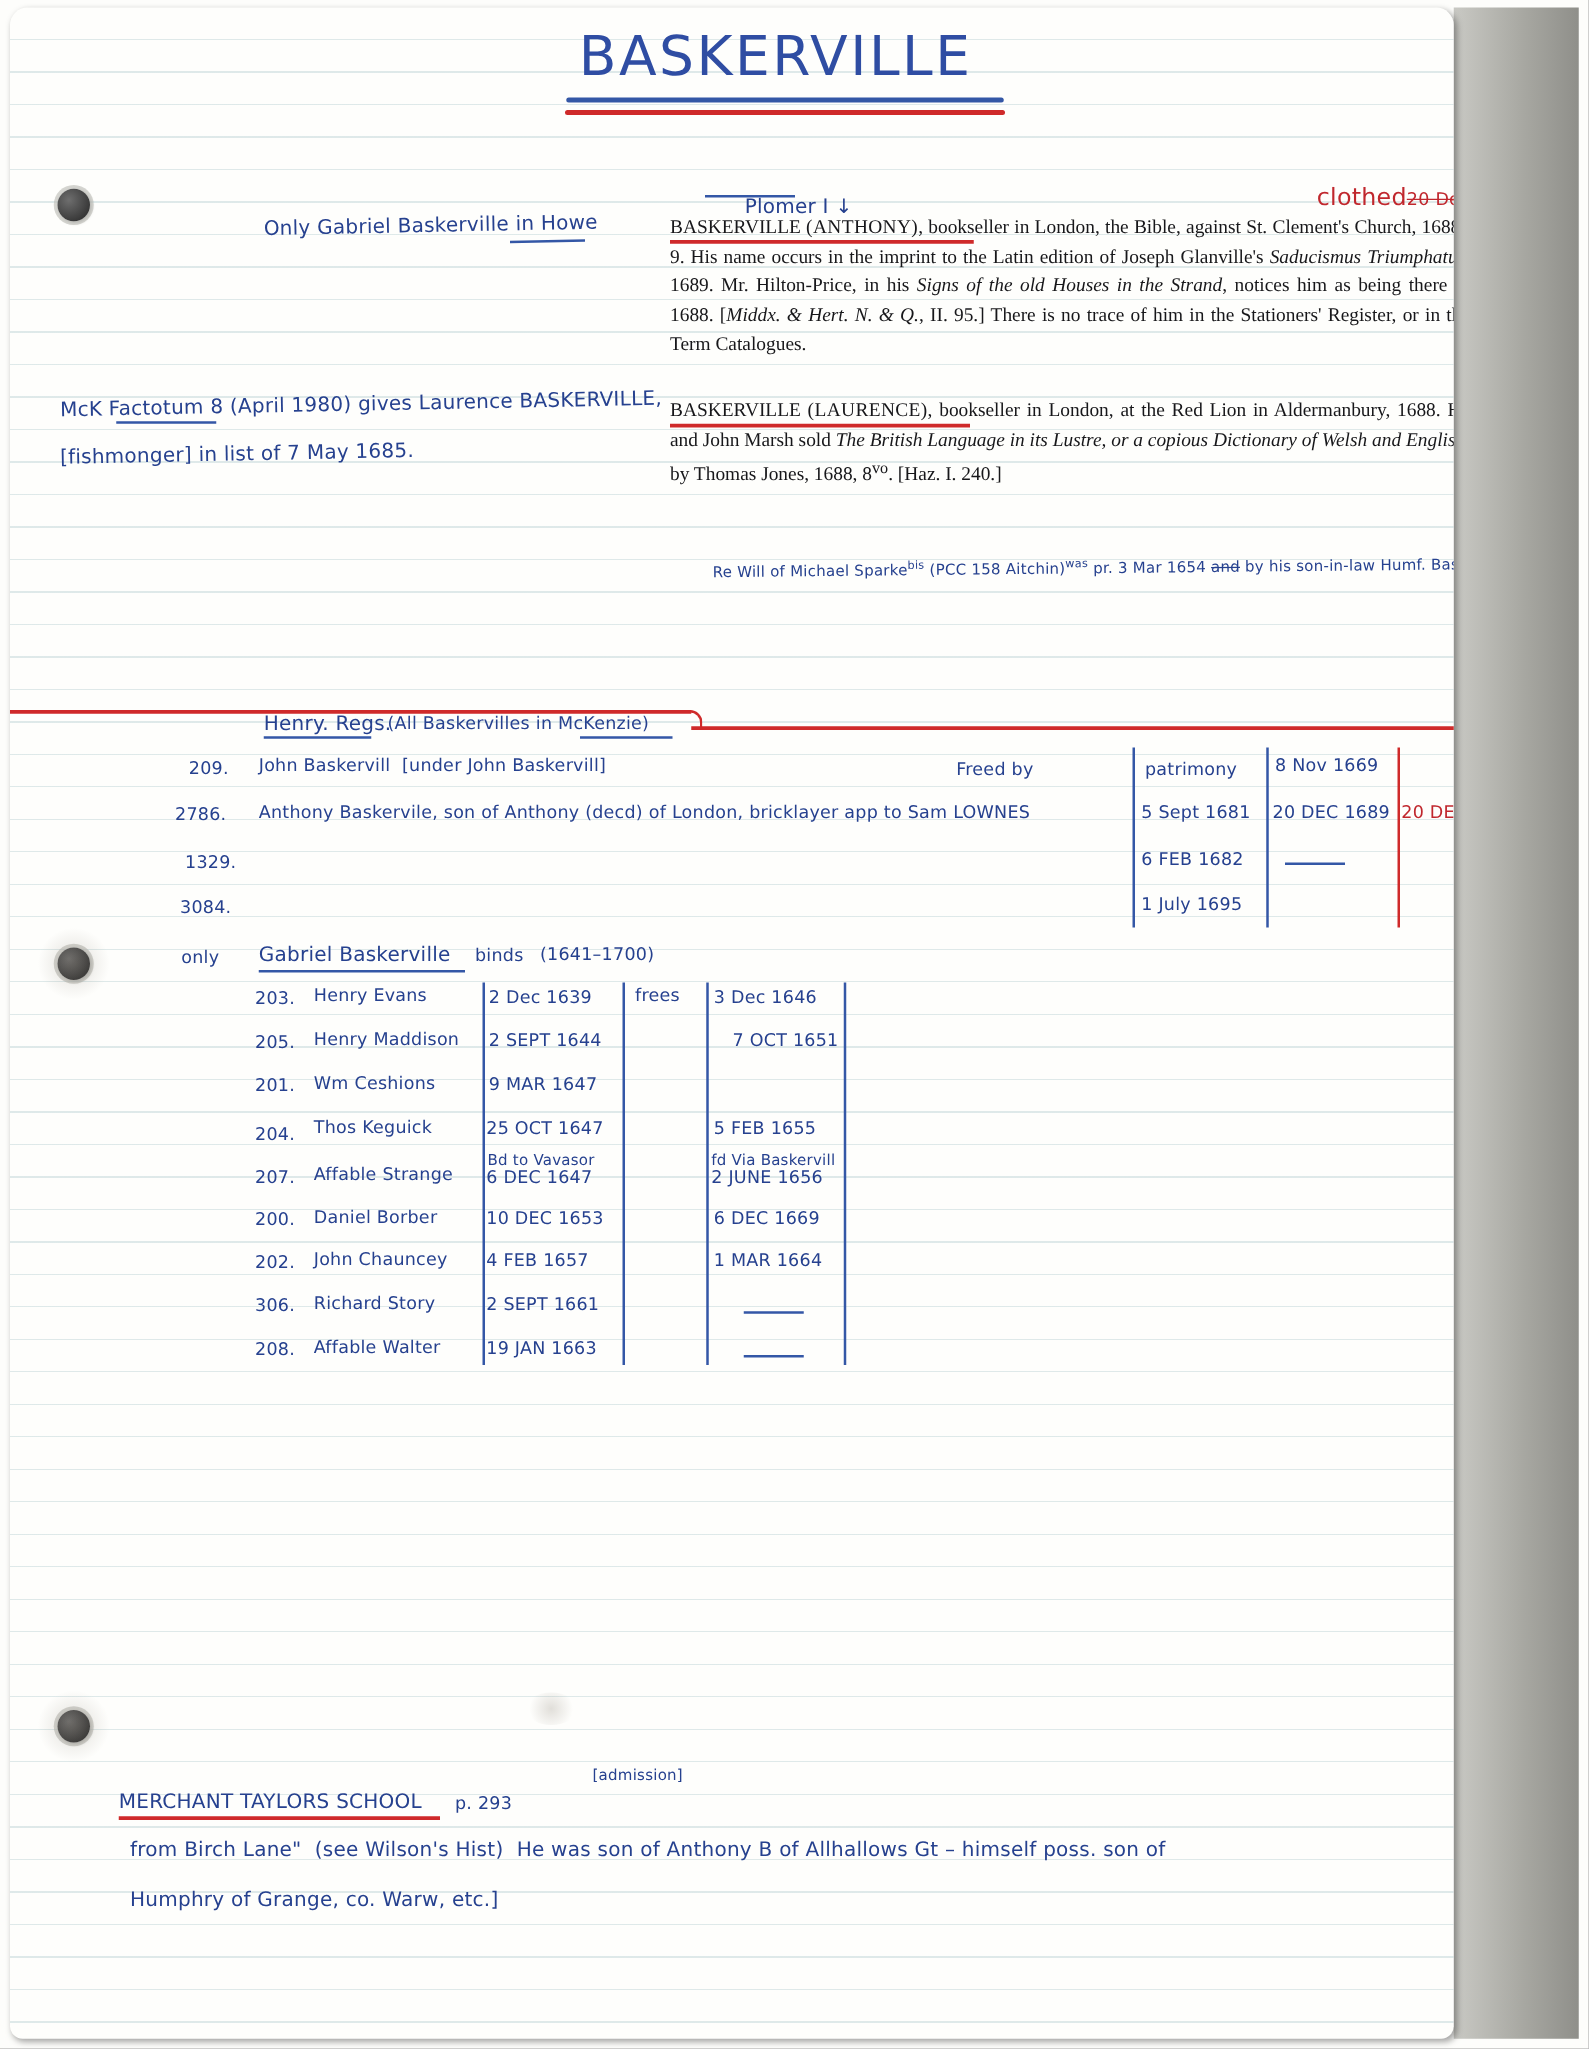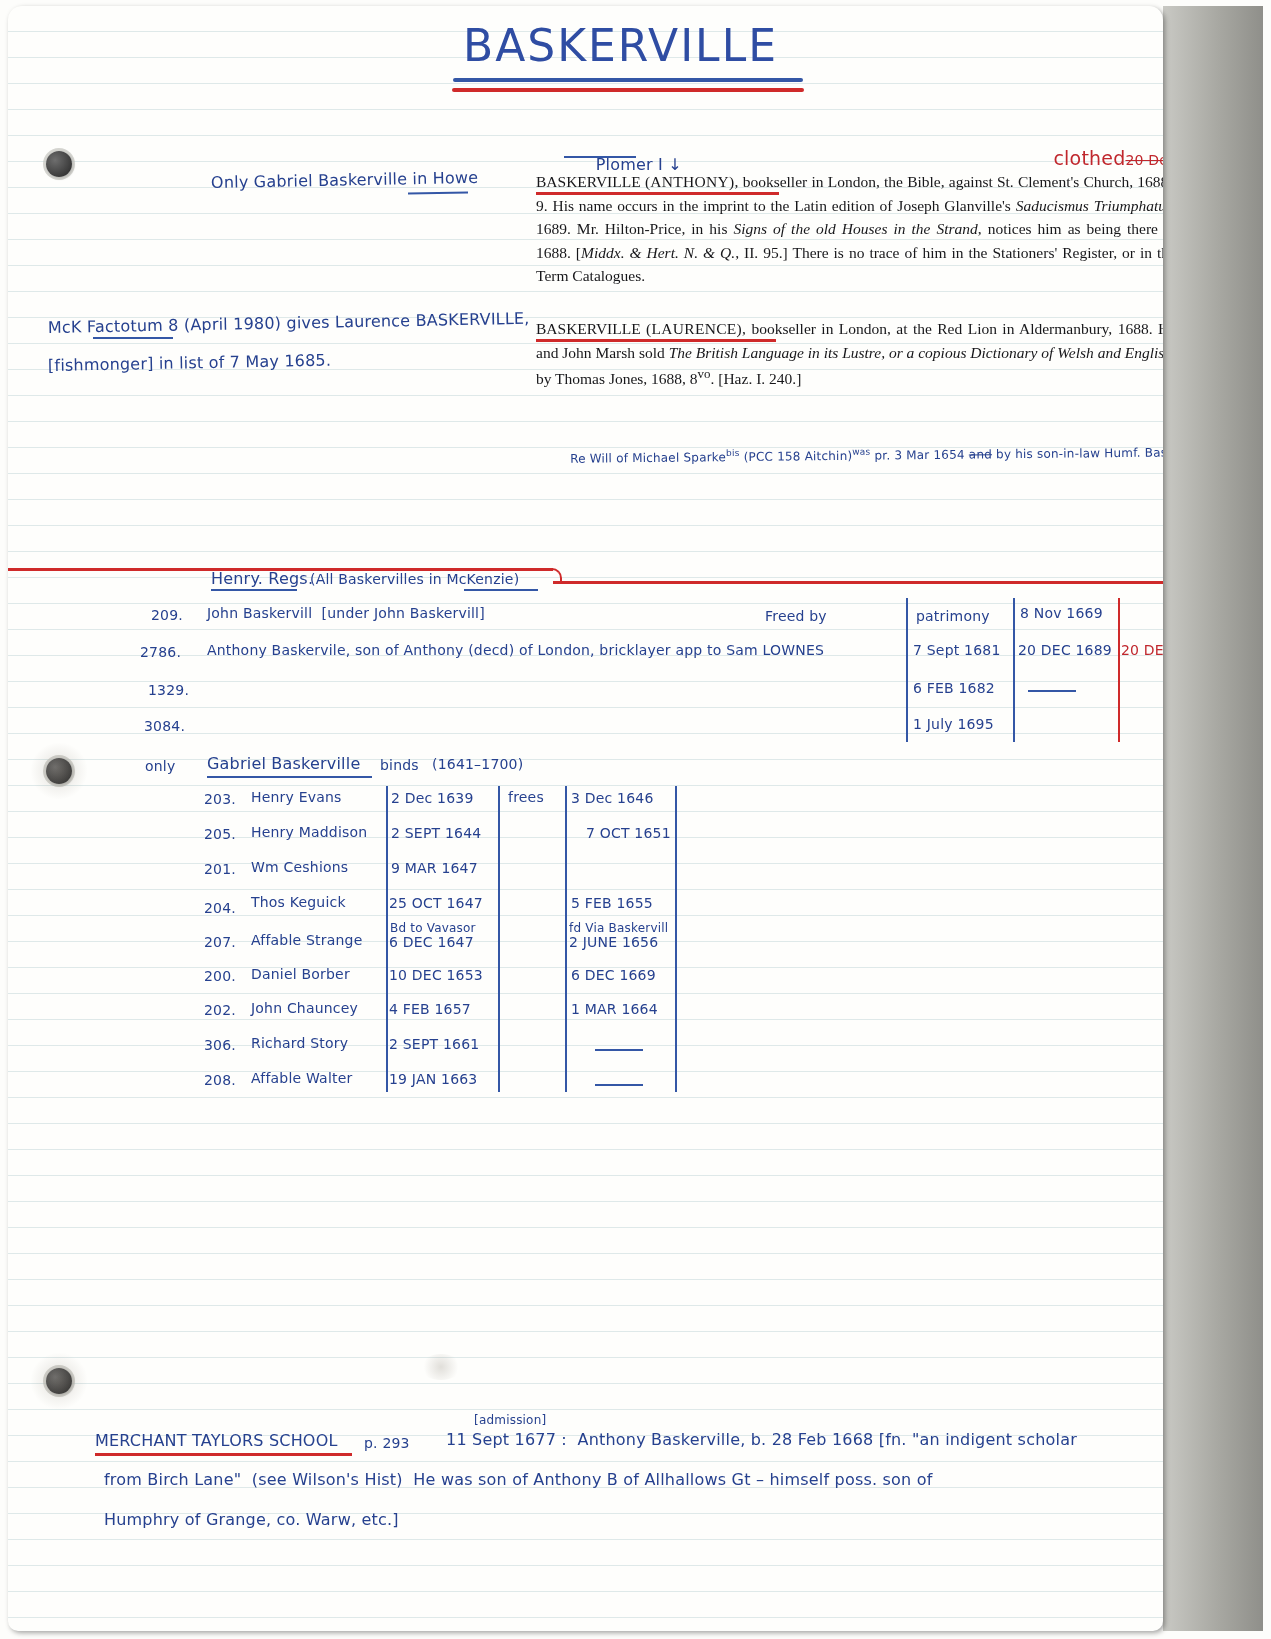--- a/index.html
+++ b/index.html
@@ -206,21 +206,21 @@
     <div class="vline" style="left:898px; top:592px; height:144px;"></div>
     <div class="vline" style="left:1005px; top:592px; height:144px;"></div>
     <div class="vline red" style="left:1110px; top:592px; height:144px;"></div>
 
     <div class="hand sm" style="left:143px; top:601px;">209.</div>
     <div class="hand sm" style="left:199px; top:599px;">John Baskervill  [under John Baskervill]</div>
     <div class="hand sm" style="left:1012px; top:599px;">8 Nov 1669</div>
 
     <div class="hand sm" style="left:132px; top:638px;text-align:right;">2786.</div>
     <div class="hand sm" style="left:199px; top:636px;">Anthony Baskervile, son of Anthony (decd) of London, bricklayer app to Sam LOWNES</div>
-    <div class="hand sm" style="left:905px; top:636px;">7 Sept 1681</div>
+    <div class="hand sm" style="left:905px; top:636px;">5 Sept 1681</div>
     <div class="hand sm" style="left:1010px; top:636px;">20 DEC 1689</div>
     <div class="hand sm red" style="left:1113px; top:636px;">20 DEC 1689</div>
 
     <div class="hand sm" style="left:140px; top:676px;">1329.</div>
     <div class="hand sm" style="left:905px; top:674px;">6 FEB 1682</div>
     <div class="dash" style="left:1020px; top:684px;"></div>
 
     <div class="hand sm" style="left:136px; top:712px;">3084.</div>
     <div class="hand sm" style="left:905px; top:710px;">1 July 1695</div>
 
@@ -280,18 +280,17 @@
 
     <div class="hand sm" style="left:196px; top:1066px;">208.</div>
     <div class="hand sm" style="left:243px; top:1064px;">Affable Walter</div>
     <div class="hand sm" style="left:381px; top:1065px;">19 JAN 1663</div>
     <div class="dash" style="left:587px; top:1078px;"></div>
 
     <div class="hand" style="left:87px; top:1425px;">MERCHANT TAYLORS SCHOOL</div>
     <div class="rule-red" style="left:87px; top:1447px; width:257px;"></div>
     <div class="hand sm" style="left:356px; top:1429px;">p. 293</div>
     <div class="hand xs" style="left:466px; top:1407px;">[admission]</div>
-    <div class="hand" style="left:438px; top:1424px;">11 Sept 1677 :  Anthony Baskerville, b. 28 Feb 1668 [fn. "an indigent scholar</div>
     <div class="hand" style="left:96px; top:1464px;">from Birch Lane"  (see Wilson's Hist)  He was son of Anthony B of Allhallows Gt – himself poss. son of</div>
     <div class="hand" style="left:96px; top:1504px;">Humphry of Grange, co. Warw, etc.]</div>
 
   </div>
 </div>
 
 </body></html>

